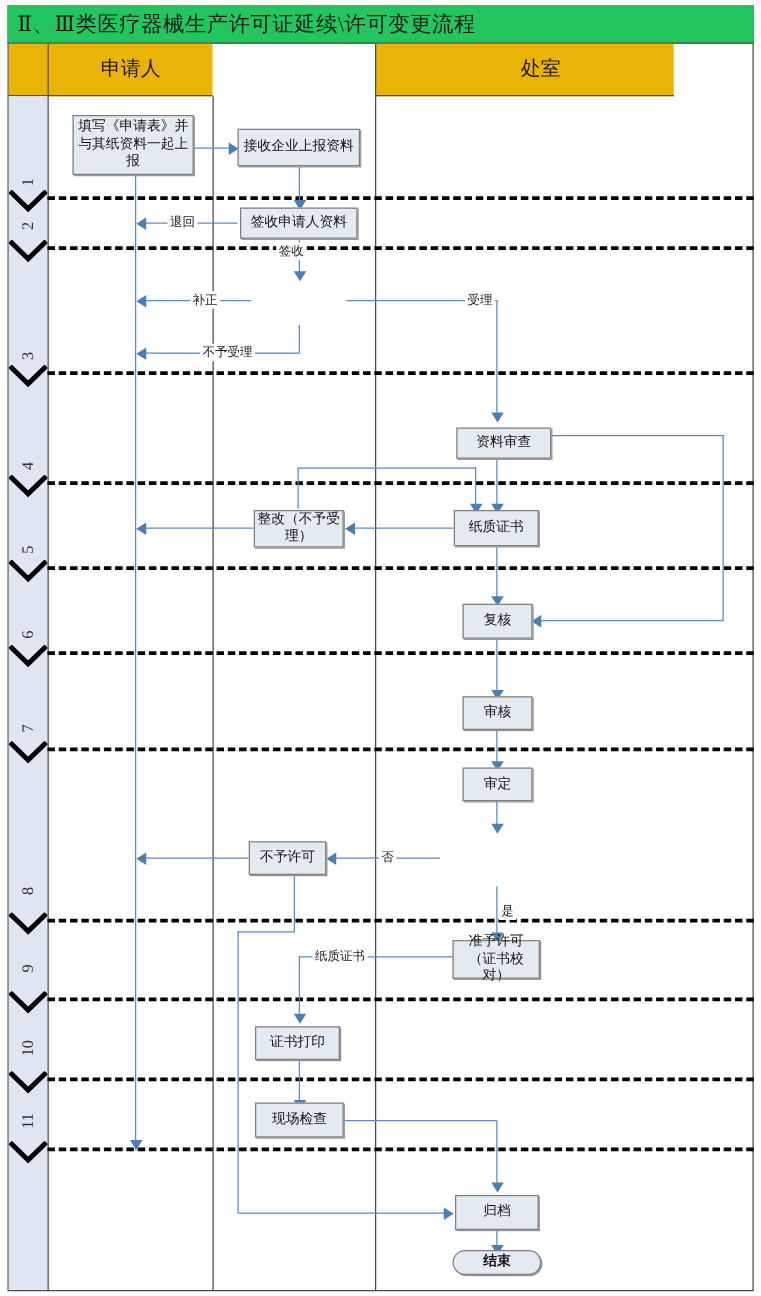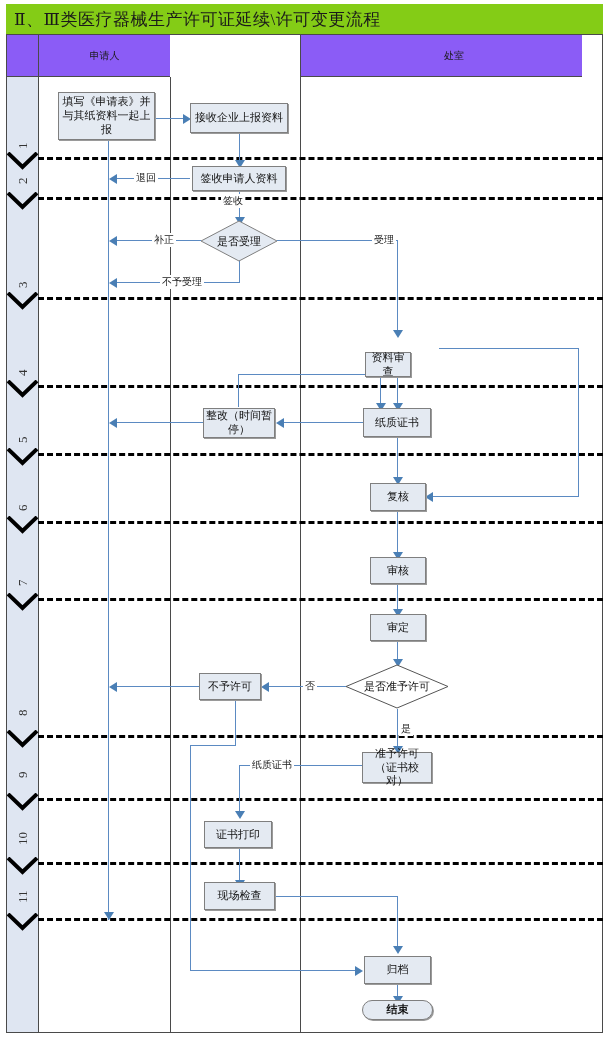--- a/index.html
+++ b/index.html
@@ -3,32 +3,32 @@
 <meta charset="utf-8">
 <style>
   html,body{margin:0;padding:0;background:#fff;}
   body{font-family:"Liberation Serif","DejaVu Serif",serif;}
   #page{position:relative;width:609px;height:1037px;overflow:hidden;background:#fff;}
 
   
   .frame{position:absolute;left:6px;top:4px;width:597px;height:1029px;border:1px solid #4a4a4a;box-sizing:border-box;}
 
   .title-bar{position:absolute;left:6px;top:4px;width:597px;height:31px;
-    border-bottom:1px solid #4a4a4a;box-sizing:border-box;background:#84cc16;
+    border-bottom:1px solid #4a4a4a;box-sizing:border-box;background:#22c55e;
     display:flex;align-items:center;padding-left:8px;}
   .title-bar span{font-size:17px;color:#1a1a1a;letter-spacing:.5px;}
 
   
-  .hdr{position:absolute;top:35px;height:42px;background:#8b5cf6;
+  .hdr{position:absolute;top:35px;height:42px;background:#eab308;
        box-sizing:border-box;display:flex;align-items:center;justify-content:center;
-       font-size:10px;color:#1a1a1a;border-bottom:1px solid #4a4a4a;}
+       font-size:16px;color:#1a1a1a;border-bottom:1px solid #4a4a4a;}
   .hdr.h0{left:7px;width:31px;}
   .hdr.h1{left:38px;width:132px;border-left:1px solid #4a4a4a;}
   .hdr.h2{left:170px;width:130px;border-left:1px solid #4a4a4a;}
-  .hdr.h3{left:300px;width:282px;border-left:1px solid #4a4a4a;padding-left:25px;}
+  .hdr.h3{left:300px;width:239px;border-left:1px solid #4a4a4a;padding-left:25px;}
 
   
   .vline{position:absolute;top:77px;height:955px;border-left:1px solid #4a4a4a;}
   .vline.v0{left:38px;}
   .vline.v1{left:170px;}
   .vline.v2{left:300px;}
 
   
   .stepcol{position:absolute;left:7px;top:77px;width:31px;height:955px;background:#dfe6f2;}
   .stepnum{position:absolute;left:7px;width:31px;height:26px;
@@ -237,45 +237,33 @@
 
   <div class="ln lnv" style="left:397px;top:984px;height:16px;"></div>
   <div class="ar down" style="left:393px;top:996px;"></div>
 
   <div class="box" style="left:190px;top:103px;width:98px;height:30px;">接收企业上报资料</div>
 
   <div class="box" style="left:58px;top:92px;width:97px;height:48px;">填写《申请表》并与其纸资料一起上报</div>
 
   <div class="box" style="left:192px;top:166px;width:94px;height:25px;">签收申请人资料</div>
 
-  <div class="dia" style="left:200px;top:220px;width:78px;height:42px;">
-    <svg width="78" height="42">
-        <polygon points="39,1 77,21 39,41 1,21" fill="#e4eaf2" stroke="#7f7f7f" stroke-width="1"></polygon>
-      </svg>
-    <div class="dtext">是否受理</div>
-  </div>
-
-  <div class="box" style="left:365px;top:352px;width:46px;height:25px;">资料审查</div>
-
-  <div class="box" style="left:203px;top:408px;width:72px;height:30px;">整改（时间暂停）</div>
+
+  <div class="box" style="left:365px;top:342px;width:76px;height:25px;">资料审查</div>
+
+  <div class="box" style="left:203px;top:408px;width:72px;height:30px;">整改（不予受理）</div>
 
   <div class="box" style="left:363px;top:408px;width:68px;height:29px;">纸质证书</div>
 
   <div class="box" style="left:370px;top:483px;width:56px;height:28px;">复核</div>
 
   <div class="box" style="left:370px;top:557px;width:56px;height:27px;">审核</div>
 
   <div class="box" style="left:370px;top:614px;width:56px;height:27px;">审定</div>
 
-  <div class="dia" style="left:345px;top:664px;width:104px;height:45px;">
-    <svg width="104" height="45">
-        <polygon points="52,1 103,22.5 52,44 1,22.5" fill="#fff" stroke="#555" stroke-width="1"></polygon>
-      </svg>
-    <div class="dtext">是否准予许可</div>
-  </div>
 
   <div class="box" style="left:199px;top:673px;width:62px;height:27px;">不予许可</div>
 
   <div class="box" style="left:362px;top:752px;width:70px;height:31px;">准予许可（证书校对）</div>
 
   <div class="box" style="left:204px;top:821px;width:68px;height:27px;">证书打印</div>
 
   <div class="box" style="left:204px;top:882px;width:71px;height:28px;">现场检查</div>
 
   <div class="box" style="left:364px;top:956px;width:67px;height:28px;">归档</div>

